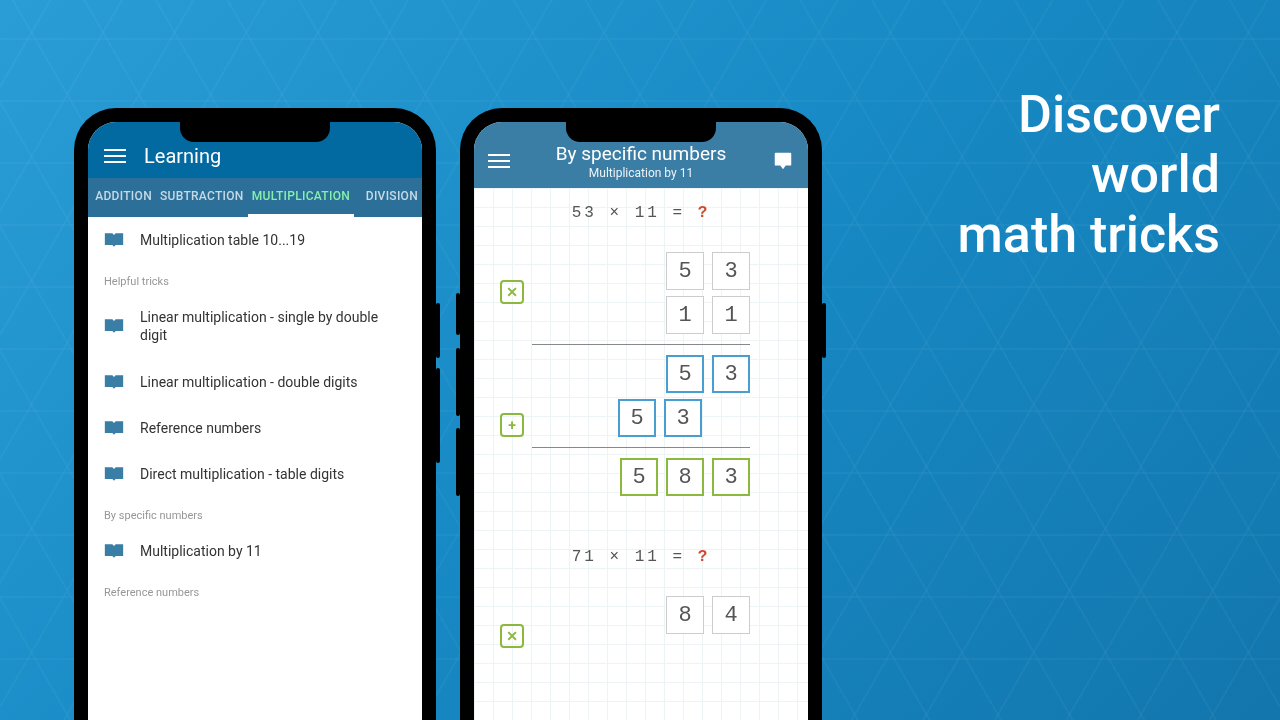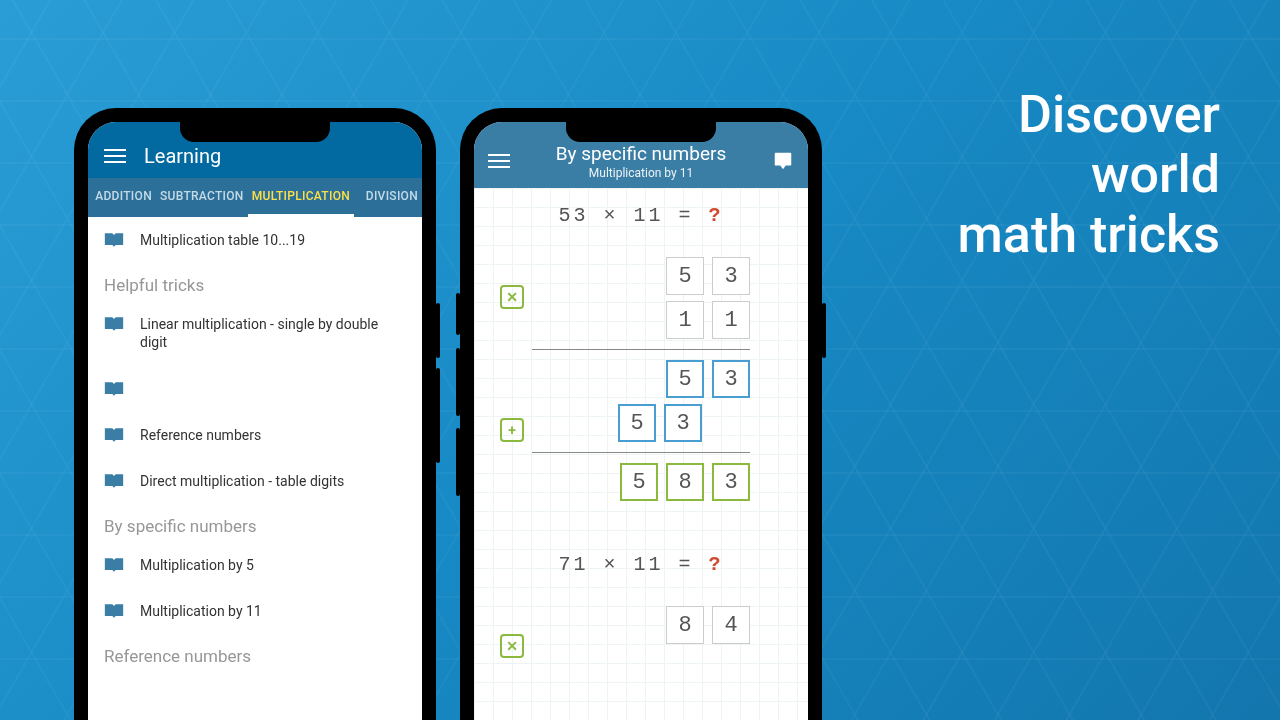--- a/index.html
+++ b/index.html
@@ -18,33 +18,33 @@
 .btn-r2{right:-4px;top:260px;width:4px;height:95px}
 .btn-l1{left:-4px;top:185px;width:4px;height:42px}
 .btn-l2{left:-4px;top:240px;width:4px;height:68px}
 .btn-l3{left:-4px;top:320px;width:4px;height:68px}
 .appbar{background:#0369a1;color:#fff;padding:22px 16px 10px;display:flex;align-items:center;gap:18px}
 .menu-icon{width:22px;display:flex;flex-direction:column;gap:4px}
 .menu-icon span{height:2px;background:#fff}
 .appbar-title{font-size:20px;font-weight:400}
 .tabs{background:#2c6f98;display:flex;color:#c5dae6;font-size:12px;font-weight:500;letter-spacing:0.3px}
 .tab{flex:1;padding:11px 4px;text-align:right;cursor:pointer;border-bottom:3px solid transparent}
-.tab.active{color:#fde047;border-bottom-color:#fff}
+.tab.active{color:#86efac;border-bottom-color:#fff}
 .list{background:#fff;overflow-y:auto;height:calc(100% - 108px)}
-.list-item{display:flex;gap:16px;padding:14px 16px}
+.list-item{display:flex;align-items:center;gap:16px;padding:14px 16px}
 .book-icon{width:20px;height:18px;flex-shrink:0}
 .item-text{font-size:14px;color:#333;line-height:1.3}
-.section-header{padding:12px 16px 6px;font-size:17px;color:#979797}
+.section-header{padding:12px 16px 6px;font-size:11px;color:#979797}
 .appbar2{background:#3a7ea6;color:#fff;padding:20px 14px 8px;display:flex;align-items:center;gap:14px}
 .appbar2-center{flex:1;text-align:center}
 .appbar2-title{font-size:19px;font-weight:400}
 .appbar2-sub{font-size:12px;opacity:0.9;margin-top:1px}
 .chat-icon{width:22px;height:22px}
 .worksheet{background:#fff;height:calc(100% - 68px);padding:0 18px;position:relative;background-image:linear-gradient(#eef3f5 1px,transparent 1px),linear-gradient(90deg,#eef3f5 1px,transparent 1px);background-size:19px 19px;background-position:0 0}
-.equation{font-family:'Courier New',monospace;font-size:20px;color:#555;text-align:center;padding:16px 0;letter-spacing:3px}
+.equation{font-family:'Courier New',monospace;font-size:16px;color:#555;text-align:center;padding:16px 0;letter-spacing:3px}
 .equation .q{color:#d04a2f;font-weight:bold}
 .calc-area{padding:8px 40px;position:relative}
 .digit-row{display:flex;justify-content:flex-end;gap:8px;margin:6px 0}
 .digit-box{width:38px;height:38px;border:1px solid #ccc;background:#fff;display:flex;align-items:center;justify-content:center;font-family:'Courier New',monospace;font-size:22px;color:#555}
 .digit-box.blue{border:2px solid #4a9dd0}
 .digit-box.green{border:2px solid #8bb93e}
 .hr-line{border:none;border-top:1px solid #888;margin:10px 0}
 .op-badge{position:absolute;left:8px;width:24px;height:24px;border:2px solid;border-radius:4px;display:flex;align-items:center;justify-content:center;font-weight:bold;font-size:14px}
 .op-mult{border-color:#8bb93e;color:#8bb93e;top:42px}
 .op-plus{border-color:#8bb93e;color:#8bb93e;top:175px}
@@ -93,40 +93,35 @@
         <div class="list-item">
             <svg class="book-icon" viewBox="0 0 24 20" fill="#3a7ea6">
               <path d="M1 2 L10 2 L12 4 L12 18 L10 16 L1 16 Z M23 2 L14 2 L12 4 L12 18 L14 16 L23 16 Z"></path>
             </svg>
             <div class="item-text">Linear multiplication - single by double digit</div>
           </div>
         <div class="list-item">
             <svg class="book-icon" viewBox="0 0 24 20" fill="#3a7ea6">
               <path d="M1 2 L10 2 L12 4 L12 18 L10 16 L1 16 Z M23 2 L14 2 L12 4 L12 18 L14 16 L23 16 Z"></path>
             </svg>
+            <div class="item-text">Linear multiplication - double digits</div>
           </div>
         <div class="list-item">
             <svg class="book-icon" viewBox="0 0 24 20" fill="#3a7ea6">
               <path d="M1 2 L10 2 L12 4 L12 18 L10 16 L1 16 Z M23 2 L14 2 L12 4 L12 18 L14 16 L23 16 Z"></path>
             </svg>
             <div class="item-text">Reference numbers</div>
           </div>
         <div class="list-item">
             <svg class="book-icon" viewBox="0 0 24 20" fill="#3a7ea6">
               <path d="M1 2 L10 2 L12 4 L12 18 L10 16 L1 16 Z M23 2 L14 2 L12 4 L12 18 L14 16 L23 16 Z"></path>
             </svg>
             <div class="item-text">Direct multiplication - table digits</div>
           </div>
         <div class="section-header">By specific numbers</div>
-        <div class="list-item">
-            <svg class="book-icon" viewBox="0 0 24 20" fill="#3a7ea6">
-              <path d="M1 2 L10 2 L12 4 L12 18 L10 16 L1 16 Z M23 2 L14 2 L12 4 L12 18 L14 16 L23 16 Z"></path>
-            </svg>
-            <div class="item-text">Multiplication by 5</div>
-          </div>
         <div class="list-item">
             <svg class="book-icon" viewBox="0 0 24 20" fill="#3a7ea6">
               <path d="M1 2 L10 2 L12 4 L12 18 L10 16 L1 16 Z M23 2 L14 2 L12 4 L12 18 L14 16 L23 16 Z"></path>
             </svg>
             <div class="item-text">Multiplication by 11</div>
           </div>
         <div class="section-header">Reference numbers</div>
       </div>
     </div>
   </div>

